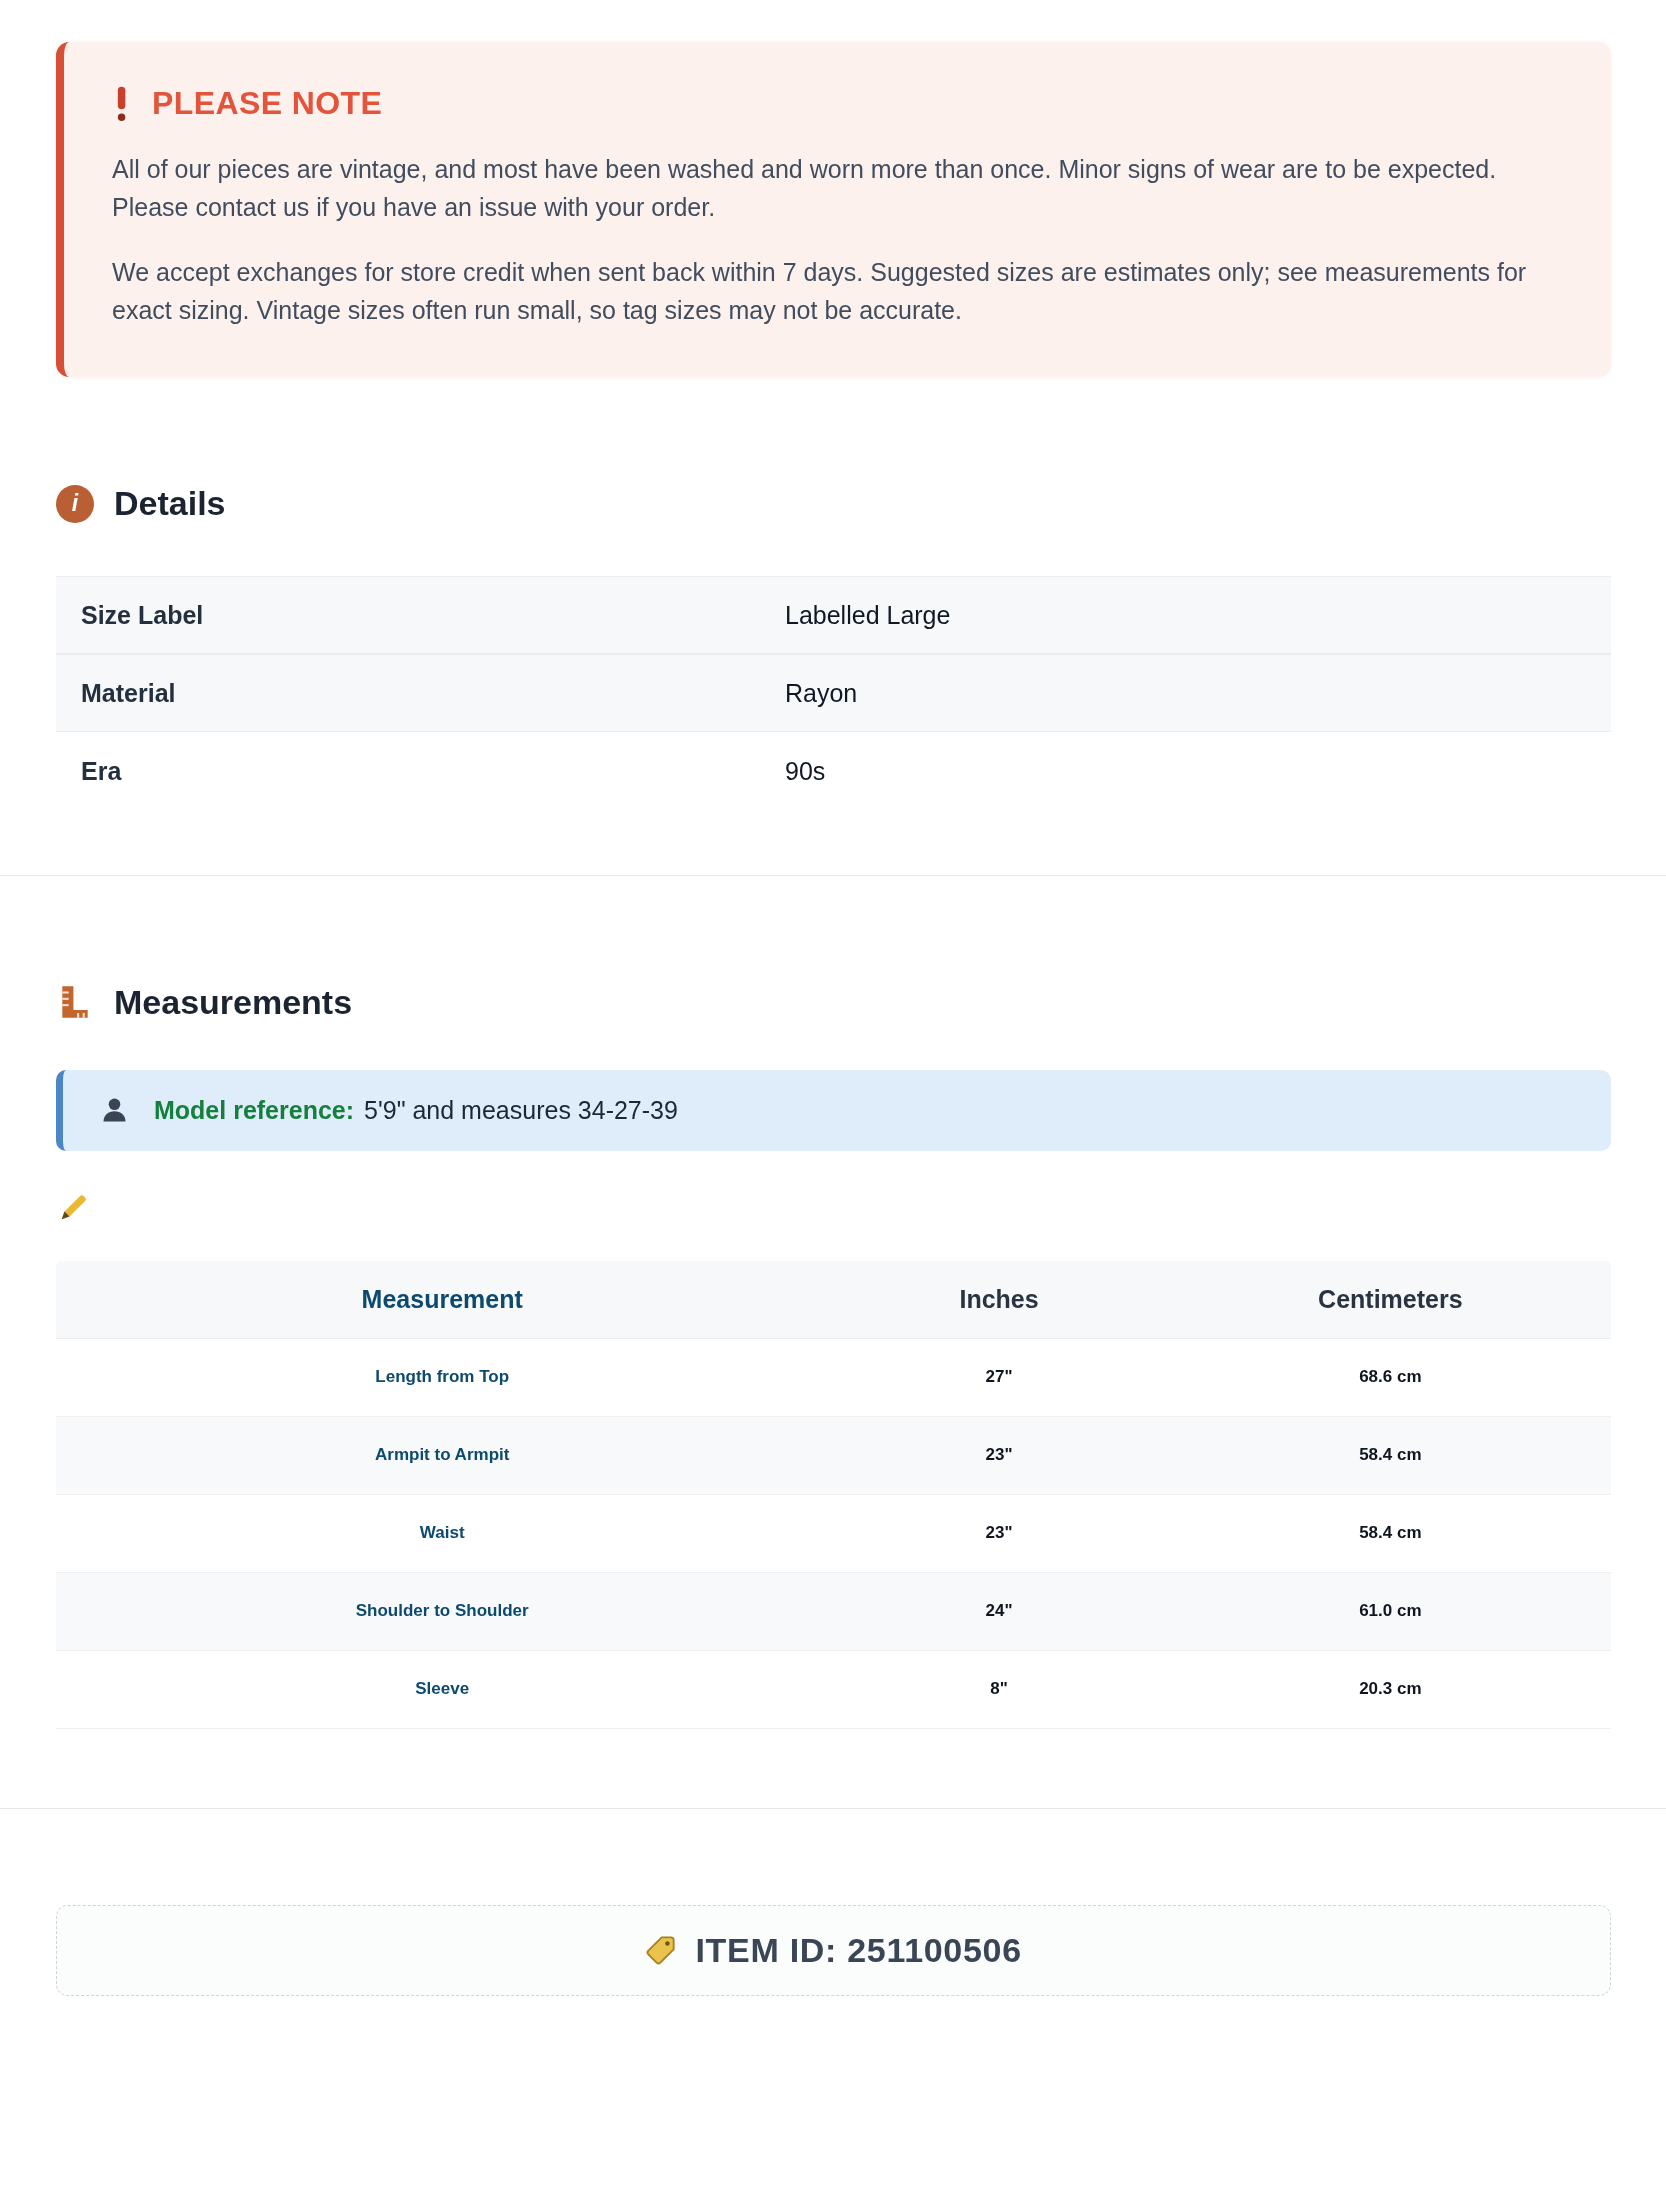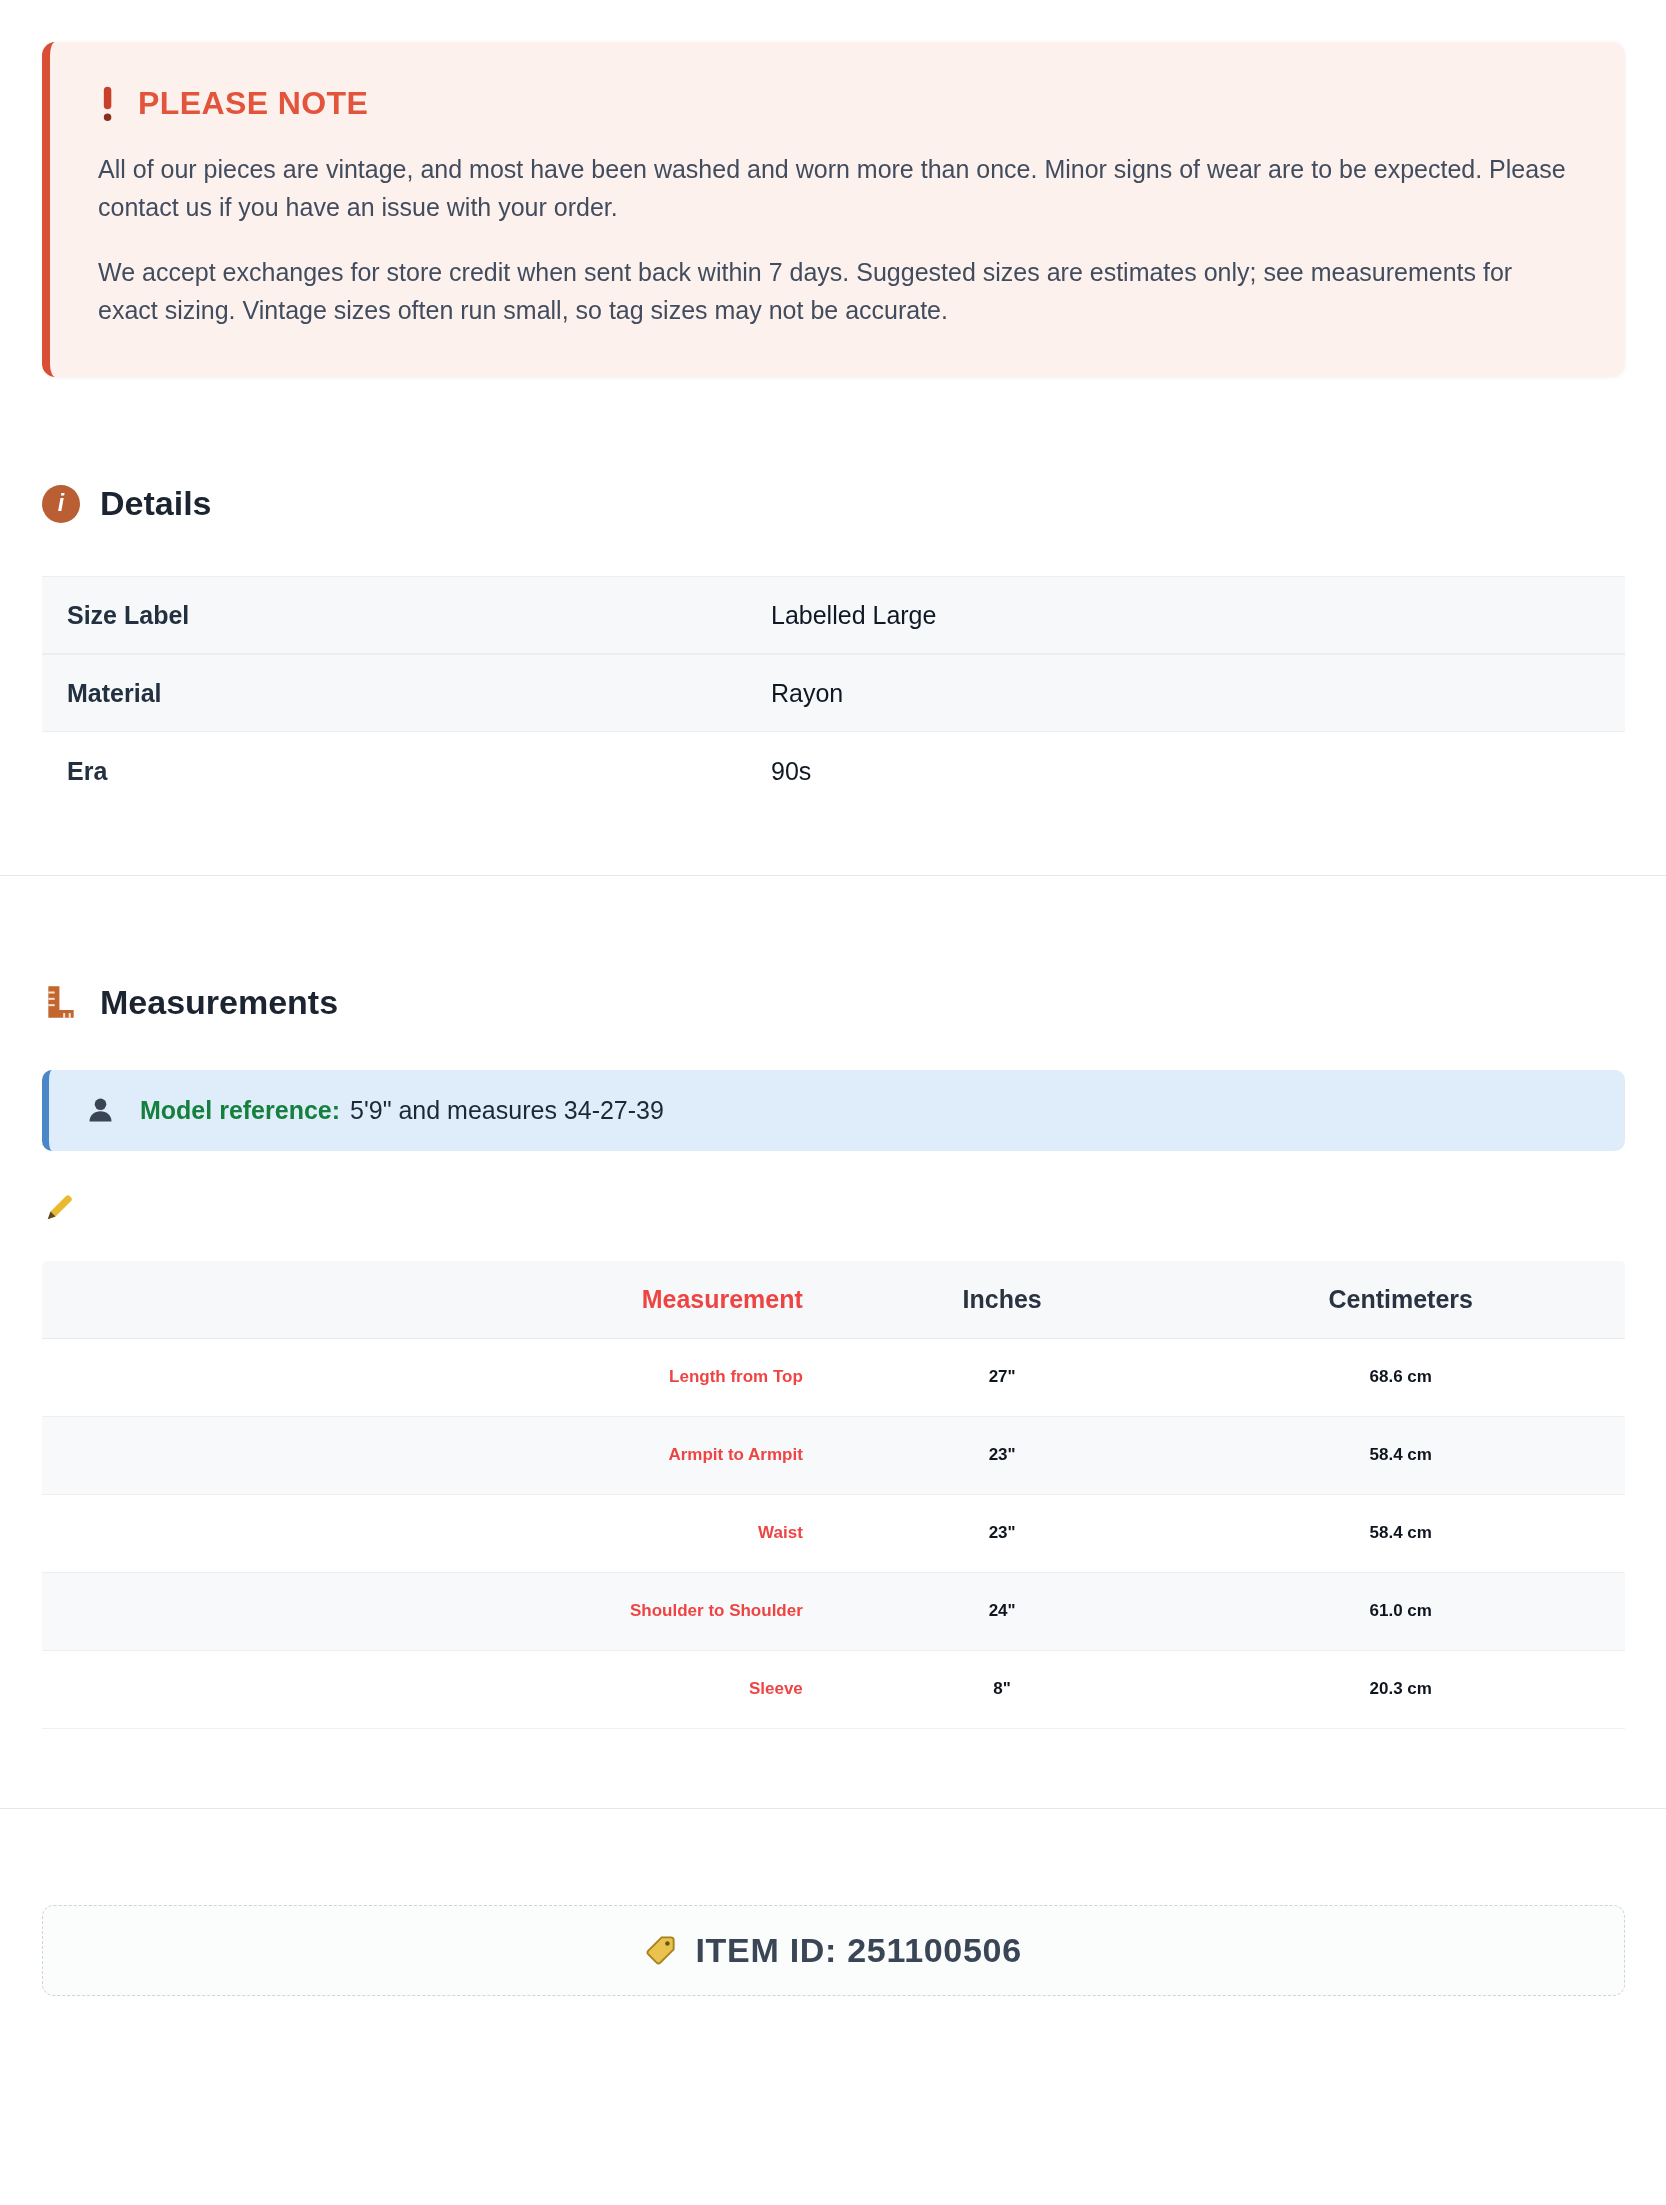--- a/index.html
+++ b/index.html
@@ -3,21 +3,21 @@
 <meta charset="utf-8">
 <style>
   * { margin: 0; padding: 0; box-sizing: border-box; }
   html, body {
     width: 1667px;
     background: #ffffff;
     font-family: "Liberation Sans", "DejaVu Sans", sans-serif;
     color: #1f2937;
   }
   body { height: 2205px; overflow: hidden; }
-  .page-pad { padding: 0 42px; margin-top: 39px; }
+  .page-pad { padding: 0 56px; margin-top: 39px; }
 
   
   .note-box {
     margin-top: 42px;
     background: #fdf1ee;
     border-left: 8.3px solid #d94f35;
     border-radius: 13.3px;
     box-shadow: 0 0.8px 4.2px rgba(0,0,0,0.05);
     padding: 43px 52px 48px 48px;
   }
@@ -131,21 +131,21 @@
   }
   .measure-row {
     display: flex;
     align-items: center;
     min-height: 78px;
     padding: 21.7px 25px;
     font-size: 17px;
     border-bottom: 0.8px solid #efefef;
   }
   .measure-row.alt { background: #f8f9fa; }
-  .col-name { width: 48%; text-align: right; font-weight: 600; color: #ef4444; }
+  .col-name { width: 48%; text-align: center; font-weight: 600; color: #0c4a6e; }
   .measure-header .col-name { font-weight: 700; }
   .col-in  { width: 26%; text-align: center; }
   .col-cm  { width: 26%; text-align: center; }
   .measure-row .col-in, .measure-row .col-cm { font-weight: 700; color: #10161f; }
 
   
   .item-box {
     border: 1.7px dashed #cfd4da;
     border-radius: 11.7px;
     background: #fbfcfc;

